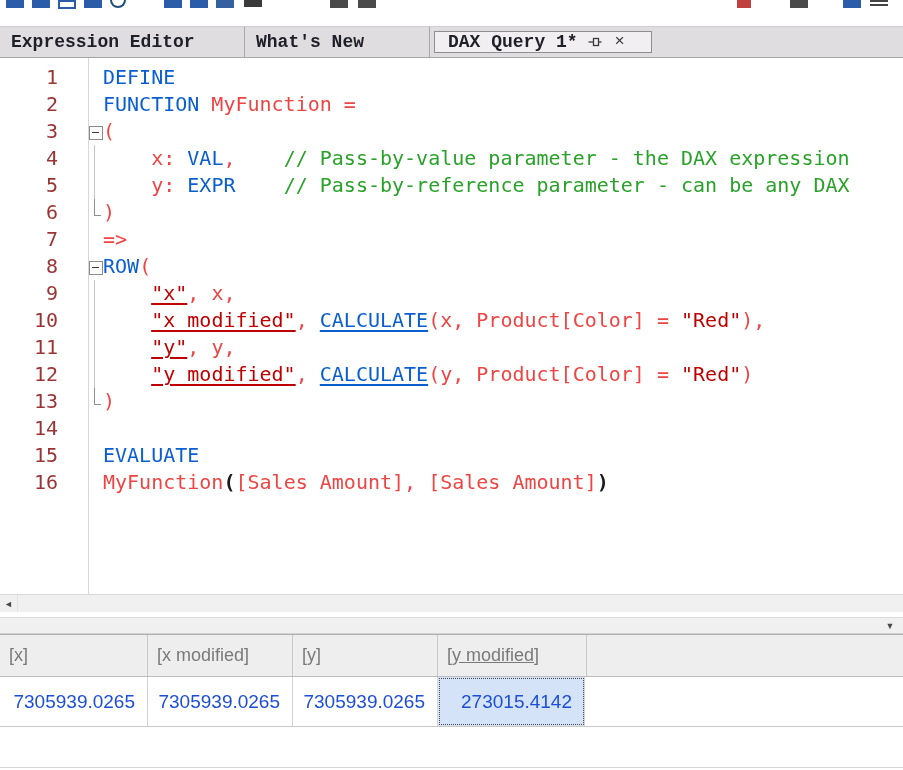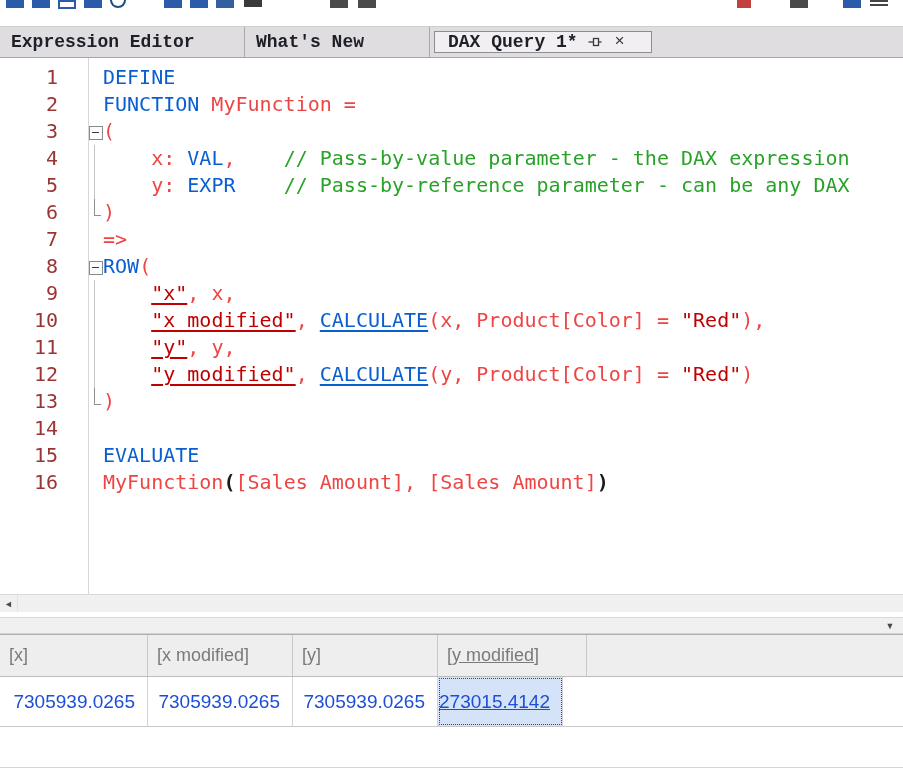--- a/index.html
+++ b/index.html
@@ -158,19 +158,19 @@
       <div class="gh-cell" style="width: 145px;">[x modified]</div>
       <div class="gh-cell" style="width: 145px;">[y]</div>
       <div class="gh-cell" style="width: 149px; text-decoration: underline;">[y modified]</div>
       <div class="gh-cell gh-fill"></div>
     </div>
   <div class="grid-rows">
       <div class="grid-row">
         <div class="g-cell" style="width: 148px;">7305939.0265</div>
         <div class="g-cell" style="width: 145px;">7305939.0265</div>
         <div class="g-cell" style="width: 145px;">7305939.0265</div>
-        <div class="g-cell selected" style="width: 125px; text-decoration: underline;">273015.4142</div>
+        <div class="g-cell selected" style="width: 147px;">273015.4142</div>
         <div class="g-cell g-fill"></div>
       </div>
     </div>
 </div>
 
 <div class="bottom-line"></div>
 
 </body></html>

